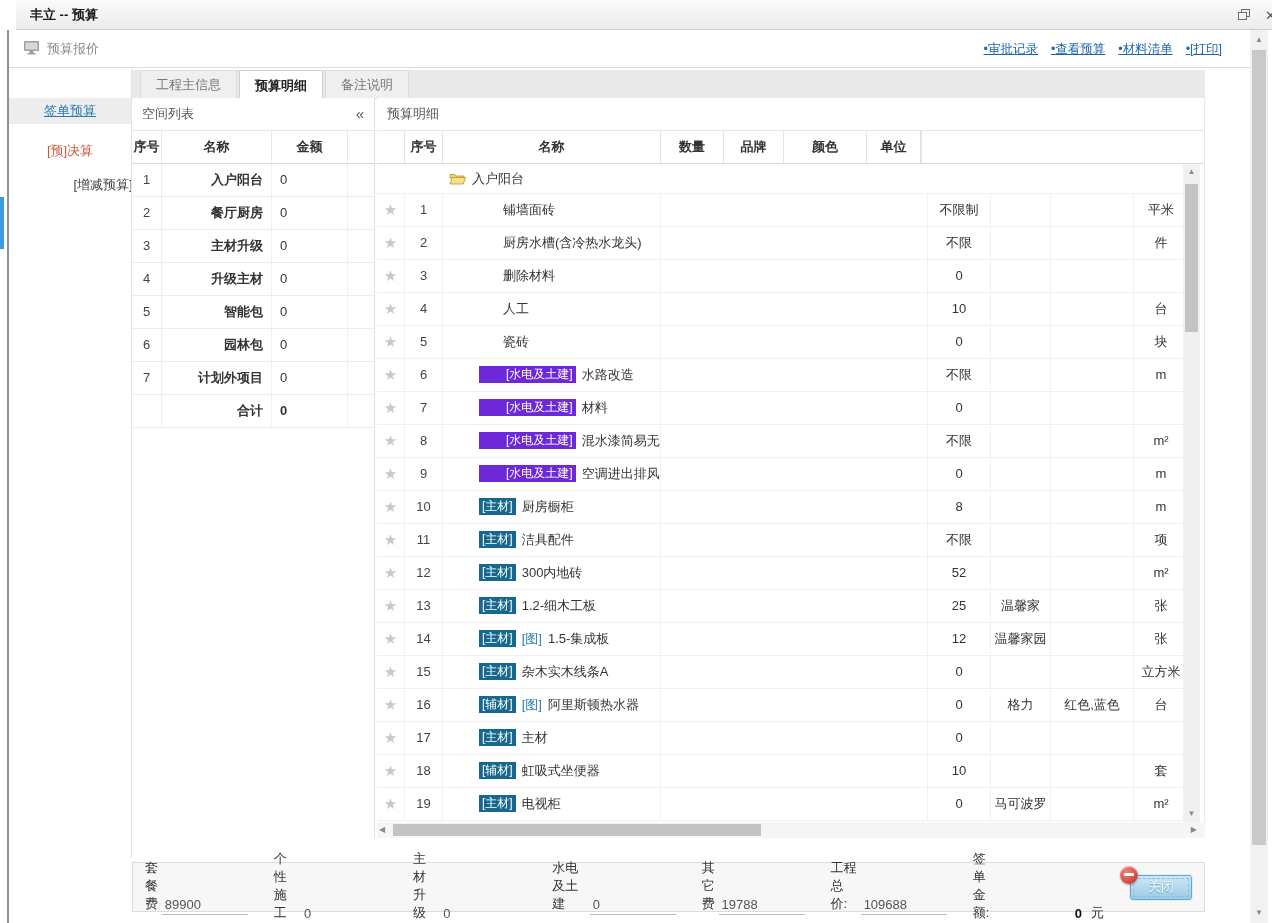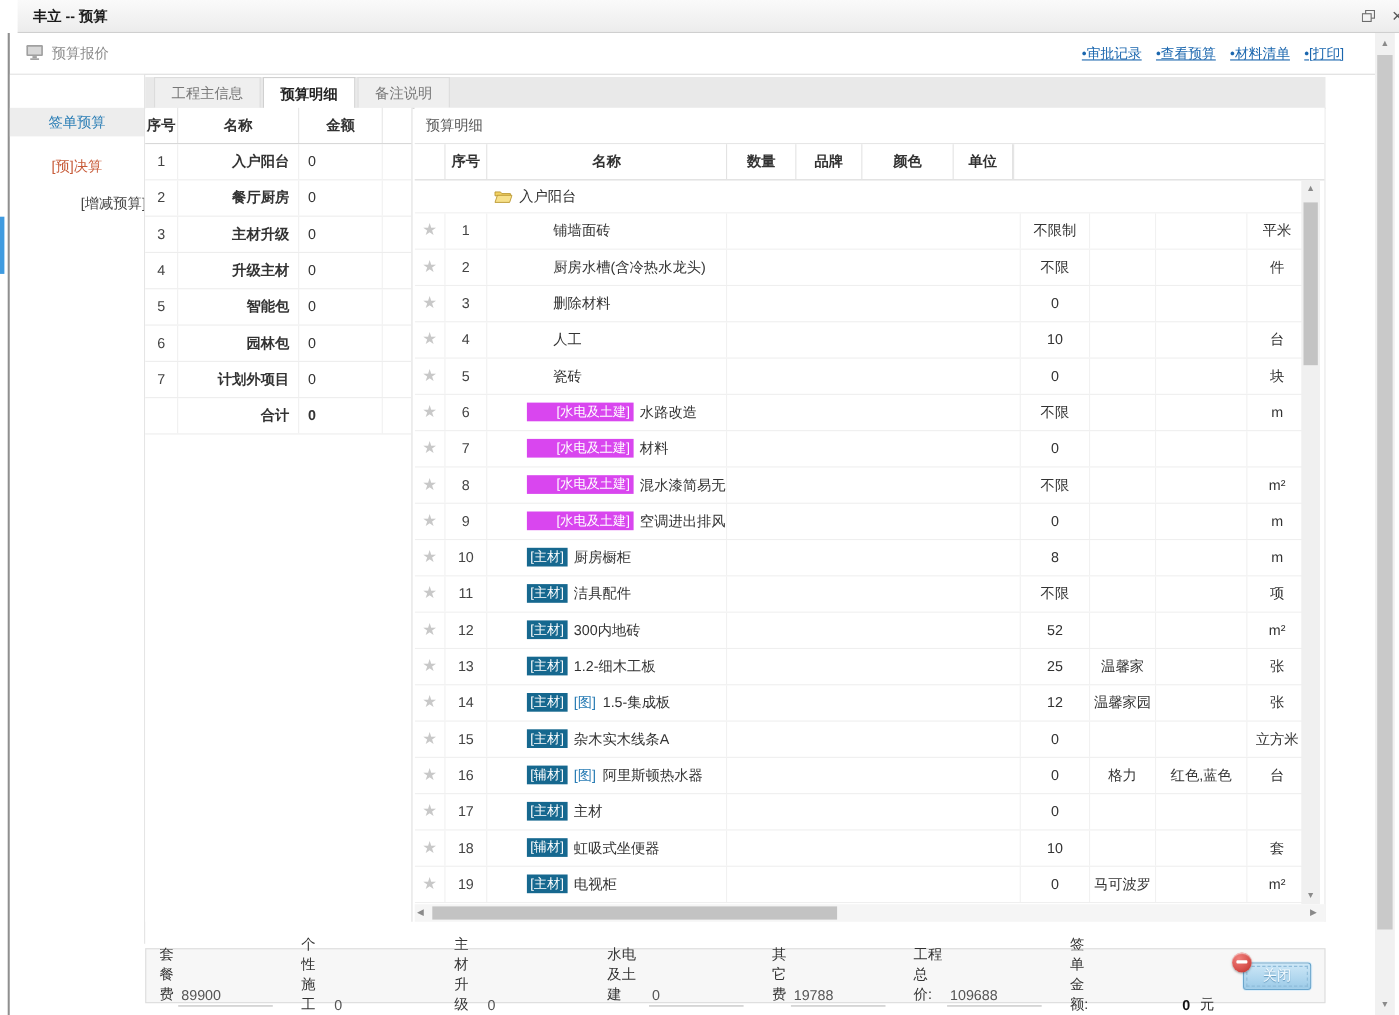--- a/index.html
+++ b/index.html
@@ -25,21 +25,21 @@
   .ph-title { position:absolute; left:14px; top:0; height:38px; display:flex; align-items:center; gap:7px; color:#8b8b8b; }
   .header-links { position:absolute; right:28px; top:0; height:38px; display:flex; align-items:center; gap:13px; }
   .hlink { color:#1a66ae; text-decoration:underline; cursor:pointer; font-size:12.5px; }
 
   
   .sidebar { position:absolute; left:0; top:38px; width:122px; bottom:0; background:#fff; }
   .content-divider { position:absolute; left:122px; top:38px; height:790px; width:1px; background:#e3e3e3; }
   .side-item { width:100%; display:flex; justify-content:center; cursor:pointer; }
   .side-item span { display:block; padding:4px 10px; }
   .side-item.tone-blue { margin-top:30px; }
-  .side-item.tone-blue span { background:#ededed; color:#2a7db5; width:124px; text-align:center; }
+  .side-item.tone-blue span { background:#ededed; color:#2a7db5; text-decoration:underline; width:124px; text-align:center; }
   .side-item.tone-orange { margin-top:14px; }
   .side-item.tone-orange span { color:#c75b39; }
   .side-item.tone-dark { margin-top:8px;margin-left:33px; }
   .side-item.tone-dark span { color:#444; }
 
   
   .tabstrip { position:absolute; left:123px; top:40px; width:1073px; height:29px;
     background:#e9e9e9; border-bottom:1px solid #d5d5d5; display:flex; align-items:flex-end; padding-left:8px; }
   .tab { height:28px; line-height:28px; padding:0 15px; background:#efefef; color:#777;
     border:1px solid #dcdcdc; border-bottom:none; margin-right:2px; cursor:pointer; }
@@ -78,21 +78,21 @@
   .c-name { width:218px; padding-left:36px; }
   .c-remark { width:267px; }
   .c-qty { width:63px; text-align:center; }
   .c-brand { width:60px; text-align:center; }
   .c-color { width:83px; text-align:center; }
   .c-unit { width:54px; text-align:center; border-right:none !important; }
   .h-star { width:28px; } .h-no { width:38px; } .h-name { width:218px; } .h-remark { width:267px; }
   .h-qty { width:63px; } .h-brand { width:60px; } .h-color { width:83px; } .h-unit { width:54px; }
   .h-fill { flex:1; border-right:none !important; border-left:1px solid #e3e3e3; }
   .badge { display:inline-block; font-size:12px; line-height:17px; padding:0 3px; color:#fff; vertical-align:1px; }
-  .badge.light { background:#d946ef;padding-left:27px; }
+  .badge.light { background:#6d28d9;padding-left:27px; }
   .badge.dark { background:#16688f; }
   .name-cell.plain .name-text { margin-left:24px; }
   .img-link { color:#2a7db5; margin-left:4px; }
   .badge + .img-link { margin-left:6px; }
   .name-text { margin-left:6px; color:#333; }
   .folder-row .f-pad { width:72px; }
   .folder-row .folder-icon { display:flex; align-items:center; margin-right:6px; }
 
   
   .sb-arrow { color:#8a8a8a; font-size:8px; text-align:center; line-height:16px; cursor:pointer; user-select:none; }
@@ -195,20 +195,24 @@
   <div class="tab active">
     <span>预算明细</span>
   </div>
 
   <div class="tab">
     <span>备注说明</span>
   </div>
 </div>
 
   <div class="space-panel">
+    <div class="panel-header">
+      <span>空间列表</span>
+      <span class="collapse-btn">«</span>
+    </div>
     <div class="sp-head">
       <span class="sp-c-no">序号</span>
       <span class="sp-c-name">名称</span>
       <span class="sp-c-amt">金额</span>
       <span class="sp-c-rest"></span>
     </div>
     <div>
   <div class="sp-row">
     <span class="sp-c-no">1</span>
     <span class="sp-c-name">入户阳台</span>

